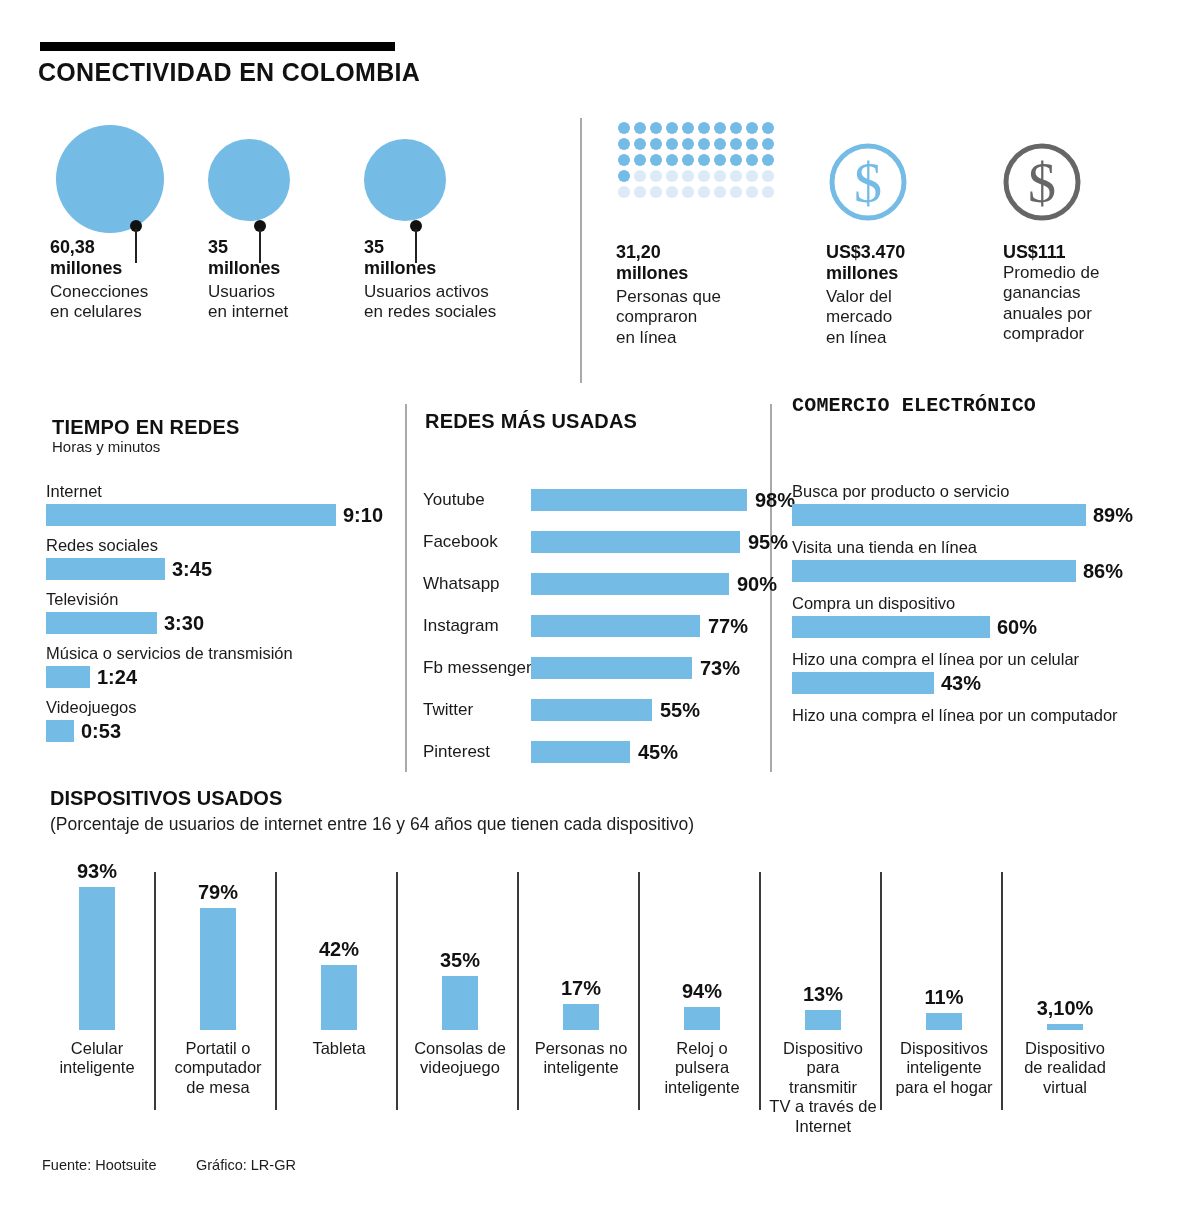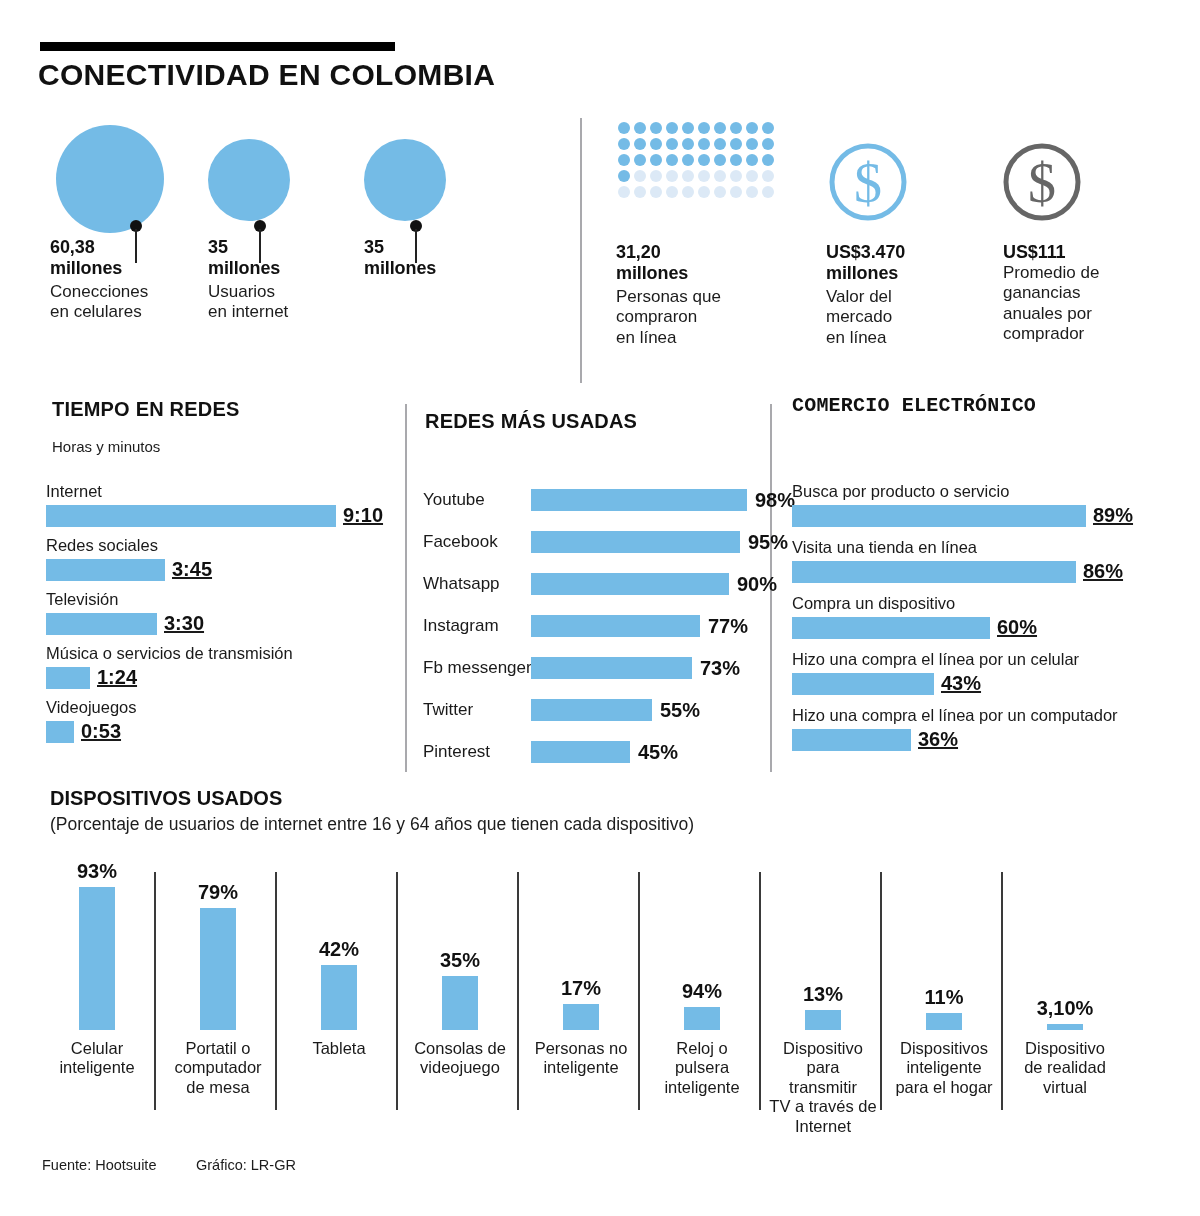--- a/index.html
+++ b/index.html
@@ -21,21 +21,21 @@
   
   .top-rule {
     position: absolute;
     left: 40px; top: 42px;
     width: 355px; height: 9px;
     background: #000;
   }
   .page-title {
     position: absolute;
     left: 38px; top: 58px;
-    font-size: 30px;
+    font-size: 25px;
     font-weight: bold;
     letter-spacing: 0.3px;
     color: #111;
     white-space: nowrap;
   }
 
   
   .kpi-divider {
     position: absolute;
     left: 580px; top: 118px;
@@ -125,23 +125,22 @@
 
   .hbar-row { position: absolute; }
   .hbar-cat {
     font-size: 16.5px;
     color: #1a1a1a;
     line-height: 1;
     white-space: nowrap;
   }
   .hbar-line {
     display: flex;
-    align-items: flex-end;
+    align-items: flex-start;
     margin-top: 4px;
-    text-decoration: underline;
   }
   .hbar {
     height: 22px;
     background: #74bbe6;
   }
   .hbar-val {
     font-size: 20px;
     font-weight: bold;
     margin-left: 7px;
     color: #111;
@@ -270,20 +269,24 @@
   <div class="kpi" style="left:364px; top:125px; width:190px;">
     <div class="bubble-wrap">
       <div class="bubble" style="width:82px;height:82px;top:14px;left:0;"></div>
       <div class="leader-dot" style="left:46px; top:95px;"></div>
       <div class="leader" style="left:51px; top:104px; height:34px;"></div>
     </div>
     <div class="kpi-value">
       <div>35</div>
       <div>millones</div>
     </div>
+    <div class="kpi-label">
+      <div>Usuarios activos</div>
+      <div>en redes sociales</div>
+    </div>
   </div>
 
   <div class="dotmatrix" id="dotmatrix">
       <i class="on"></i>
       <i class="on"></i>
       <i class="on"></i>
       <i class="on"></i>
       <i class="on"></i>
       <i class="on"></i>
       <i class="on"></i>
@@ -375,21 +378,21 @@
       <div>Promedio de</div>
       <div>ganancias</div>
       <div>anuales por</div>
       <div>comprador</div>
     </div>
   </div>
 
   <div class="panel-divider" style="left:405px;"></div>
   <div class="panel-divider" style="left:770px;"></div>
 
-  <div class="sec-title" style="left:52px; top:398px;">TIEMPO EN REDES</div>
+  <div class="sec-title" style="left:52px; top:416px;">TIEMPO EN REDES</div>
   <div class="sec-sub" style="left:52px; top:438px;">Horas y minutos</div>
   <div id="tiempo-rows">
       <div class="hbar-row" style="left: 46px; top: 483px;">
         <div class="hbar-cat">Internet</div>
         <div class="hbar-line">
           <div class="hbar" style="width: 290px;"></div>
           <div class="hbar-val">9:10</div>
         </div>
       </div>
       <div class="hbar-row" style="left: 46px; top: 537px;">
@@ -486,24 +489,20 @@
       </div>
       <div class="hbar-row" style="left: 792px; top: 651px;">
         <div class="hbar-cat">Hizo una compra el línea por un celular</div>
         <div class="hbar-line">
           <div class="hbar" style="width: 142px;"></div>
           <div class="hbar-val">43%</div>
         </div>
       </div>
       <div class="hbar-row" style="left: 792px; top: 707px;">
         <div class="hbar-cat">Hizo una compra el línea por un computador</div>
-        <div class="hbar-line">
-          <div class="hbar" style="width: 119px;"></div>
-          <div class="hbar-val">36%</div>
-        </div>
       </div>
     </div>
 
   <div class="dev-title">DISPOSITIVOS USADOS</div>
   <div class="dev-sub">(Porcentaje de usuarios de internet entre 16 y 64 años que tienen cada dispositivo)</div>
   <div id="dev-cols">
       <div class="dev-col" style="left: 42px;">
         <div class="dev-plot">
           <div class="dev-bar" style="height: 143px;"></div>
           <div class="dev-val" style="top: 5px;">93%</div>

